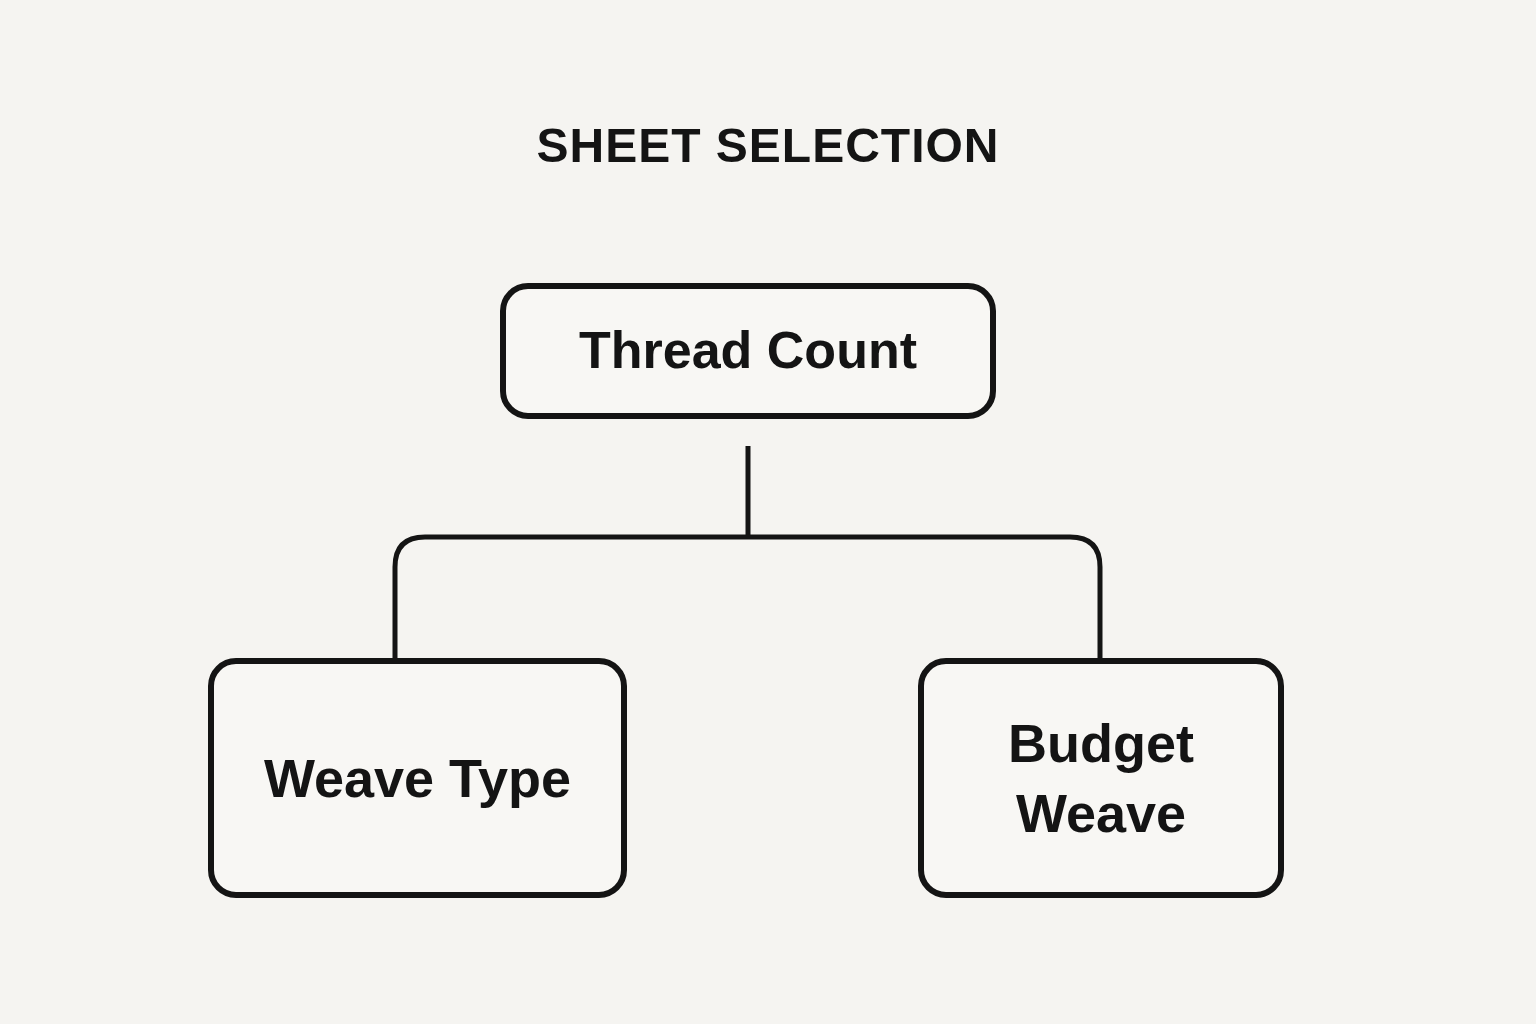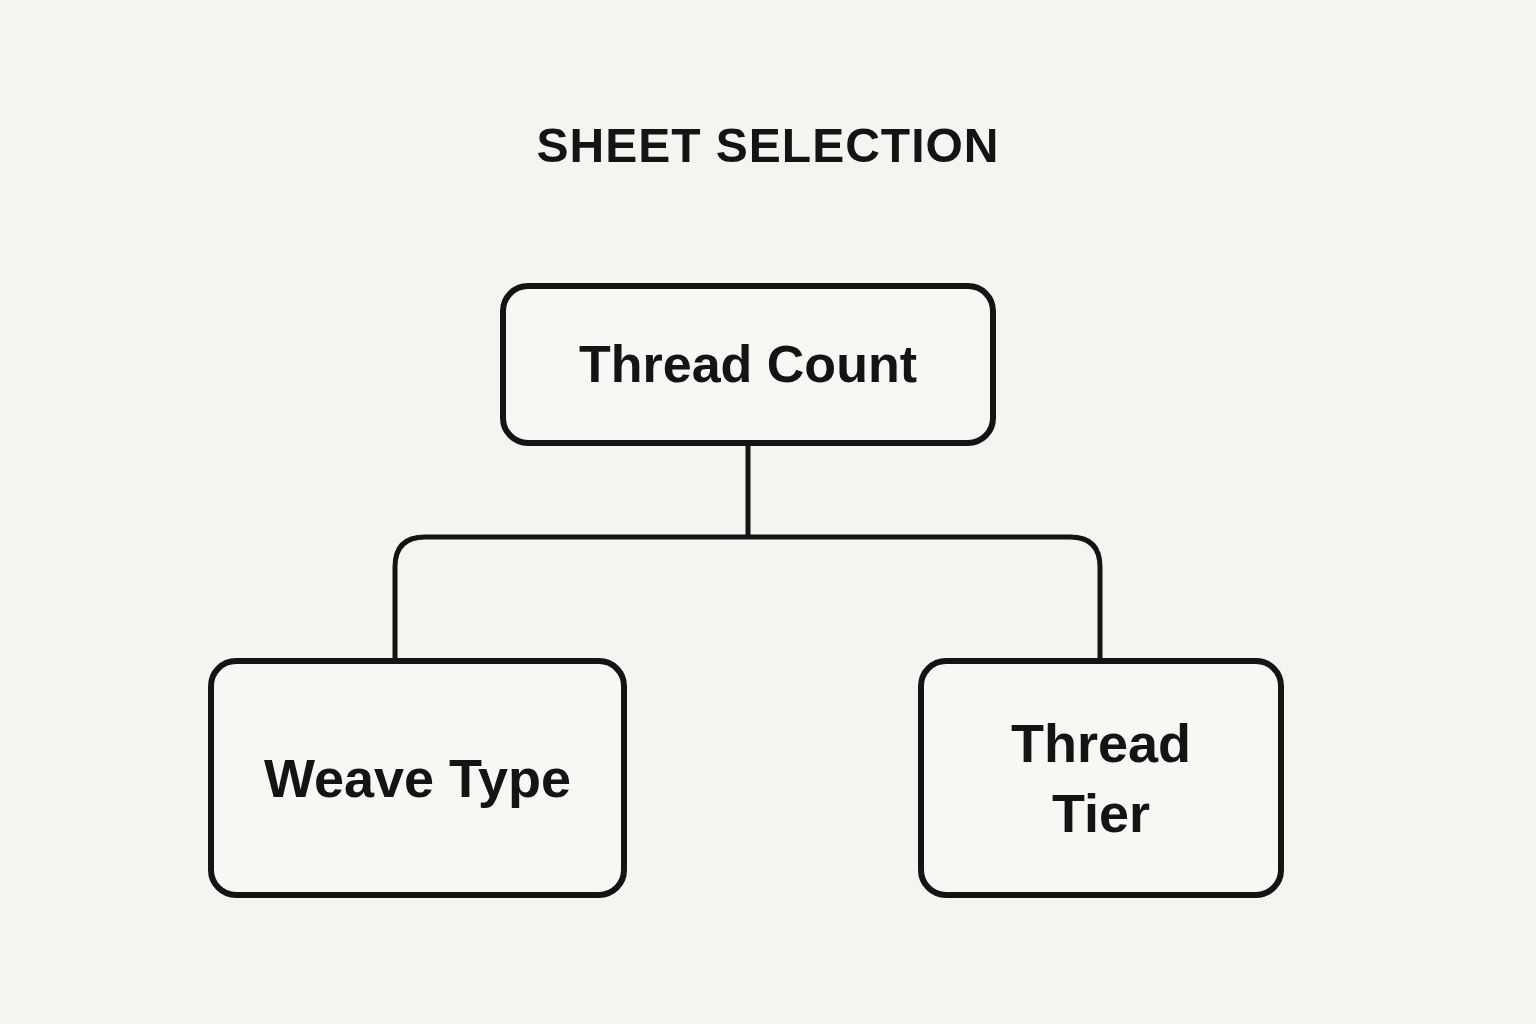--- a/index.html
+++ b/index.html
@@ -37,21 +37,21 @@
     justify-content: center;
     text-align: center;
     font-weight: 700;
     color: #141414;
     line-height: 1.3;
   }
   .node-root {
     left: 500px;
     top: 283px;
     width: 496px;
-    height: 163px;
+    height: 136px;
     font-size: 52px;
   }
   .node-left {
     left: 208px;
     top: 658px;
     width: 419px;
     height: 240px;
     font-size: 54px;
     padding: 0 40px;
   }
@@ -86,14 +86,14 @@
 
 <div class="node node-root" style="background: rgb(248, 247, 244); border-color: rgb(20, 20, 20); color: rgb(20, 20, 20);">
   <span>Thread Count</span>
 </div>
 
 <div class="node node-left" style="background: rgb(248, 247, 244); border-color: rgb(20, 20, 20); color: rgb(20, 20, 20);">
   <span>Weave Type</span>
 </div>
 
 <div class="node node-right" style="background: rgb(248, 247, 244); border-color: rgb(20, 20, 20); color: rgb(20, 20, 20);">
-  <span>Thread Tier</span>
+  <span>Budget Weave</span>
 </div>
 
 </body></html>

